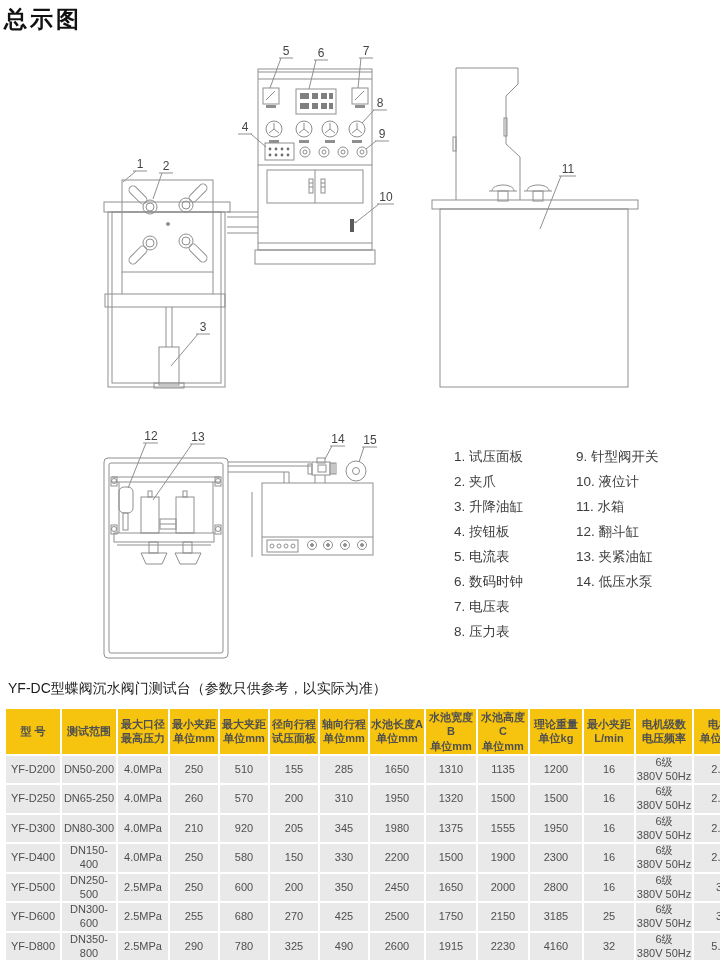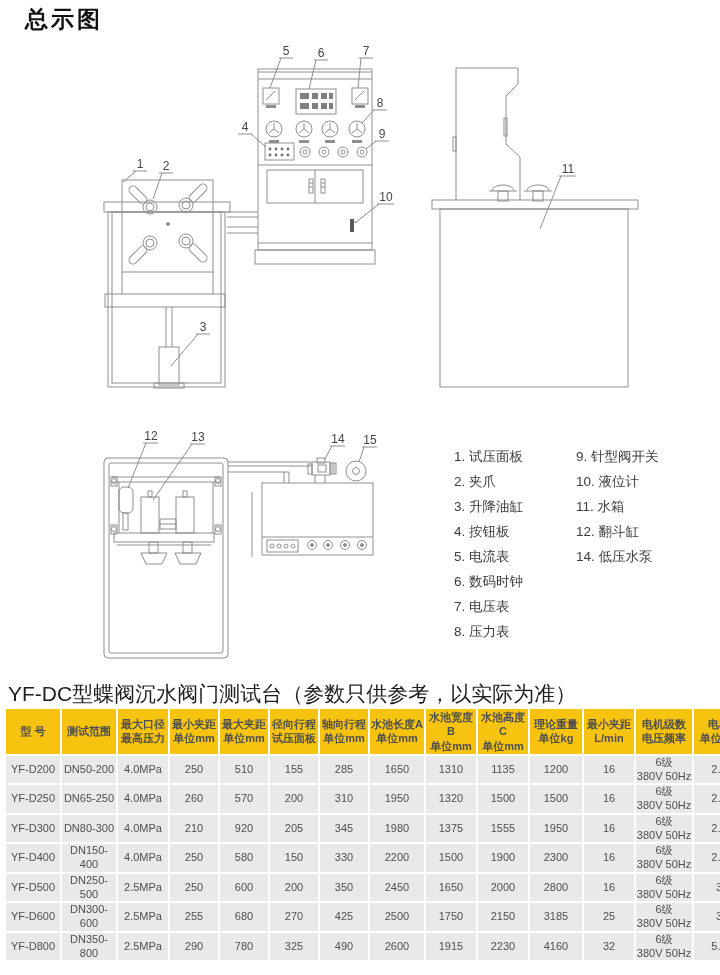--- a/index.html
+++ b/index.html
@@ -1,26 +1,26 @@
 <!DOCTYPE html>
 <html><head>
 <meta charset="utf-8">
 <style>
   html,body{margin:0;padding:0;background:#ffffff;}
   .page{position:relative;width:720px;height:975px;background:#fff;overflow:hidden;
         font-family:"Liberation Sans","DejaVu Sans",sans-serif;}
-  .main-title{position:absolute;left:25px;top:4px;margin:0;font-size:23px;font-weight:bold;
+  .main-title{position:absolute;left:4px;top:4px;margin:0;font-size:23px;font-weight:bold;
         color:#111;letter-spacing:3px;text-align:right;}
   .diagram{position:absolute;left:0;top:0;}
   .legend{position:absolute;left:446px;top:436px;display:flex;}
   .legend-col{list-style:none;margin:8px;padding:0;}
   .legend-col.c1{width:106px;}
   .legend-col.c2{width:130px;}
   .legend-item{font-size:13.5px;color:#3d3d3d;line-height:25px;white-space:nowrap;}
-  .table-title{position:absolute;left:8px;top:680px;font-size:21px;color:#1e1e1e;white-space:nowrap;}
+  .table-title{position:absolute;left:8px;top:680px;font-size:14px;color:#1e1e1e;white-space:nowrap;}
   .spec-table{position:absolute;left:4px;top:707px;width:712px;border-collapse:separate;
         border-spacing:2px;table-layout:fixed;}
   .spec-table th{background:#F6C40E;color:#4f4f4f;font-size:11px;font-weight:bold;height:36px;
         text-align:center;vertical-align:middle;white-space:pre-line;line-height:1.3;padding:1px 0;}
   .spec-table td{background:#E9E9E9;color:#4f4f4f;font-size:11px;height:26px;text-align:center;
         vertical-align:middle;white-space:pre-line;line-height:1.25;padding:0;}
 </style>
 </head>
 <body>
 
@@ -324,20 +324,21 @@
         <li class="legend-item">5. 电流表</li>
         <li class="legend-item">6. 数码时钟</li>
         <li class="legend-item">7. 电压表</li>
         <li class="legend-item">8. 压力表</li>
       </ul>
     <ul class="legend-col c2">
         <li class="legend-item">9. 针型阀开关</li>
         <li class="legend-item">10. 液位计</li>
         <li class="legend-item">11. 水箱</li>
         <li class="legend-item">12. 翻斗缸</li>
+        <li class="legend-item">13. 夹紧油缸</li>
         <li class="legend-item">14. 低压水泵</li>
       </ul>
   </div>
 
   <div class="table-title">YF-DC型蝶阀沉水阀门测试台（参数只供参考，以实际为准）</div>
   <table class="spec-table">
     <colgroup>
       <col style="width:54px">
         <col style="width:54px">
         <col style="width:50px">

